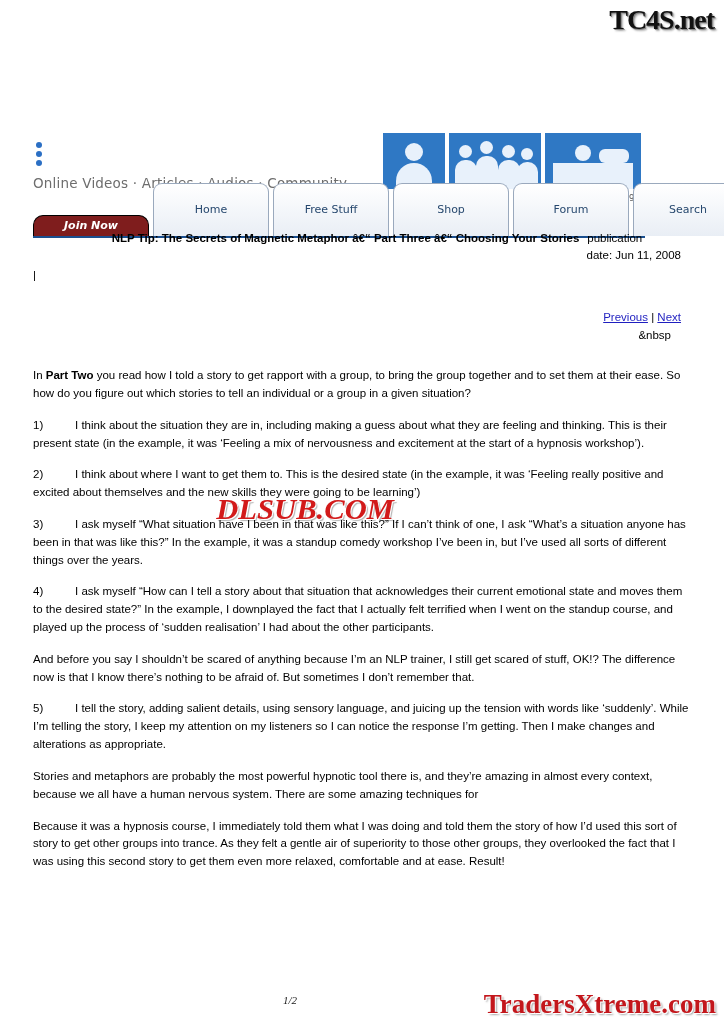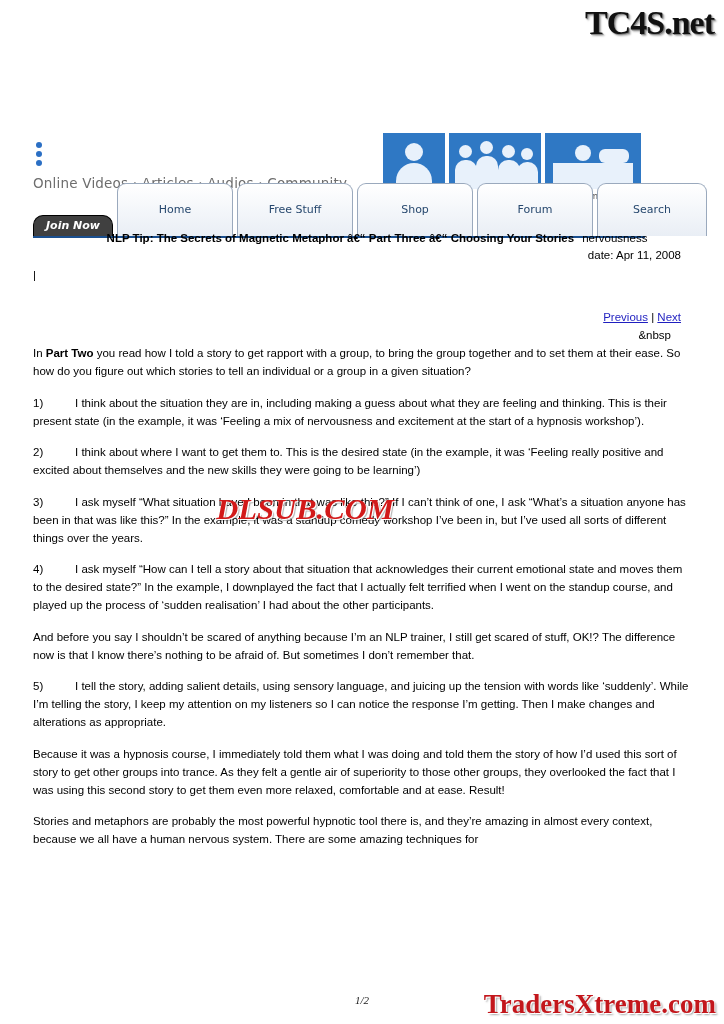--- a/index.html
+++ b/index.html
@@ -16,21 +16,21 @@
     overflow: hidden;
   }
 
   
   .wm-top {
     position: absolute;
     top: 4px;
     right: 10px;
     font-family: "Liberation Serif", serif;
     font-weight: bold;
-    font-size: 34px;
+    font-size: 28px;
     letter-spacing: -1px;
     color: #111;
     text-shadow: 1px 1px 0 #888, 2px 2px 2px rgba(0,0,0,.35);
   }
   .wm-center {
     position: absolute;
     top: 492px;
     left: 218px;
     font-family: "Liberation Serif", serif;
     font-weight: bold;
@@ -160,26 +160,26 @@
     font-size: 11px;
     color: #27486e;
     background: linear-gradient(#ffffff, #e9eef5);
     border: 1px solid #9aa9bd;
     border-bottom: none;
     border-radius: 9px 9px 0 0;
     text-align: center;
     white-space: nowrap;
   }
   .tab.primary {
-    background: #404040;
+    background: #7f1d1d;
     color: #ffffff;
     border-color: #000;
     font-weight: bold;
     font-style: italic;
-    padding: 0 12px;
+    padding: 0 30px;
     border-radius: 10px 10px 0 0;
   }
   .tab.w1 { min-width: 78px; }
   .tab.w2 { min-width: 78px; }
   .tab.w3 { min-width: 78px; }
   .tab.w4 { min-width: 78px; }
   .tab.w5 { min-width: 72px; }
 
   
   .doc {
@@ -217,30 +217,30 @@
     color: #1f1fc0;
     text-decoration: underline;
   }
   .navlinks .sep { color: #000; text-decoration: none; }
   .nbsp-line {
     text-align: right;
     padding-right: 22px;
     margin-top: 0px;
   }
 
-  .body-text { }
+  .body-text { margin-top: 22px; }
   .body-text p { margin: 0 0 14px 0; }
   .body-text .num { display: inline-block; width: 42px; }
   .body-text b { font-weight: bold; }
 
   .pagenum {
     position: absolute;
     left: 0;
     bottom: 18px;
-    width: 724px;
+    width: 580px;
     text-align: center;
     font-family: "Liberation Serif", serif;
     font-style: italic;
     font-size: 11px;
     color: #222;
   }
 </style>
 </head>
 <body>
 
@@ -289,24 +289,24 @@
   <div class="tab w1">Home</div>
   <div class="tab w2">Free Stuff</div>
   <div class="tab w3">Shop</div>
   <div class="tab w4">Forum</div>
   <div class="tab w5">Search</div>
 </div>
 
 <div class="doc">
 
   <div class="title-line">
-    <span>NLP Tip: The Secrets of Magnetic Metaphor â€“ Part Three â€“ Choosing Your Stories</span><span class="pubword">nervousness</span>
-  </div>
-
-  <div class="pubdate">date:  Apr 11, 2008</div>
+    <span>NLP Tip: The Secrets of Magnetic Metaphor â€“ Part Three â€“ Choosing Your Stories</span><span class="pubword">publication</span>
+  </div>
+
+  <div class="pubdate">date:  Jun 11, 2008</div>
 
   <div class="pipe">|</div>
 
 
   <div class="navlinks">
     <a href="#">Previous</a>
     <span class="sep">|</span>
     <a href="#">Next</a>
   </div>
   <div class="nbsp-line">&amp;nbsp</div>
@@ -320,23 +320,23 @@
     <p><span class="num">2)</span><span>I think about where I want to get them to. This is the desired state (in the example, it was ‘Feeling really positive and excited about themselves and the new skills they were going to be learning’)</span></p>
 
     <p><span class="num">3)</span><span>I ask myself “What situation have I been in that was like this?” If I can’t think of one, I ask “What’s a situation anyone has been in that was like this?” In the example, it was a standup comedy workshop I’ve been in, but I’ve used all sorts of different things over the years.</span></p>
 
     <p><span class="num">4)</span><span>I ask myself “How can I tell a story about that situation that acknowledges their current emotional state and moves them to the desired state?” In the example, I downplayed the fact that I actually felt terrified when I went on the standup course, and played up the process of ‘sudden realisation’ I had about the other participants.</span></p>
 
     <p>And before you say I shouldn’t be scared of anything because I’m an NLP trainer, I still get scared of stuff, OK!? The difference now is that I know there’s nothing to be afraid of. But sometimes I don’t remember that.</p>
 
     <p><span class="num">5)</span><span>I tell the story, adding salient details, using sensory language, and juicing up the tension with words like ‘suddenly’. While I’m telling the story, I keep my attention on my listeners so I can notice the response I’m getting. Then I make changes and alterations as appropriate.</span></p>
 
+    <p>Stories and metaphors are probably the most powerful hypnotic tool there is, and they’re amazing in almost every context, because we all have a human nervous system. There are some amazing techniques for</p>
+
     <p>Because it was a hypnosis course, I immediately told them what I was doing and told them the story of how I’d used this sort of story to get other groups into trance. As they felt a gentle air of superiority to those other groups, they overlooked the fact that I was using this second story to get them even more relaxed, comfortable and at ease. Result!</p>
-
-    <p>Stories and metaphors are probably the most powerful hypnotic tool there is, and they’re amazing in almost every context, because we all have a human nervous system. There are some amazing techniques for</p>
 
   </div>
 </div>
 
 <div class="wm-center">DLSUB.COM</div>
 
 <div class="pagenum">1/2</div>
 <div class="wm-bottom">TradersXtreme.com</div>
 
 </body></html>

